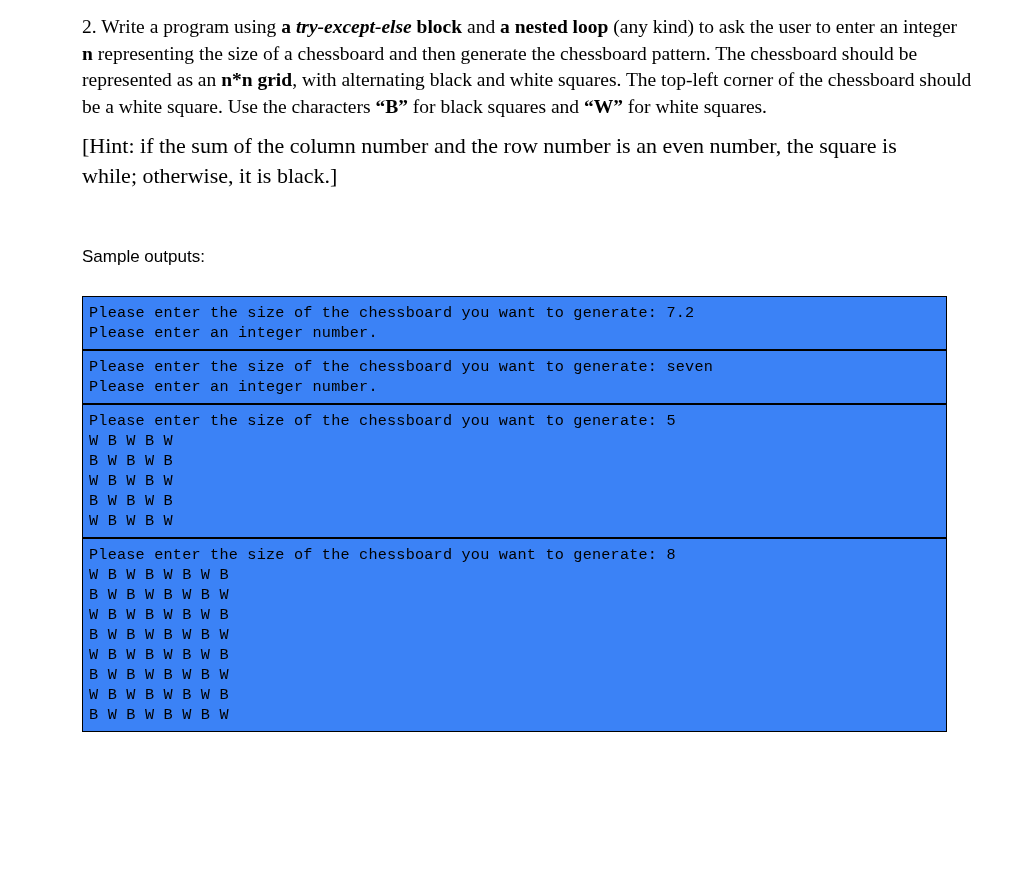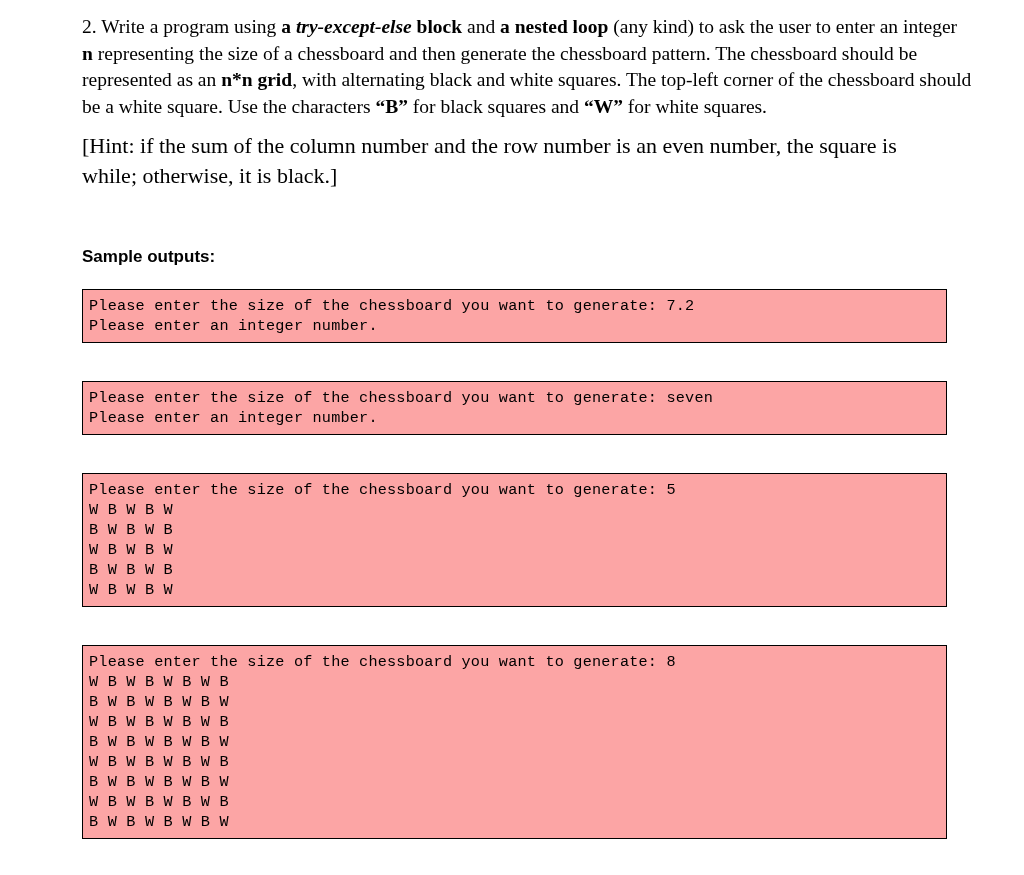--- a/index.html
+++ b/index.html
@@ -30,31 +30,30 @@
   .question .b { font-weight: bold; }
   .question .bi { font-weight: bold; font-style: italic; }
   .hint {
     font-size: 22px;
     line-height: 1.37;
     margin: 0;
     max-width: 830px;
   }
   .sample-label {
     font-family: "Liberation Sans", sans-serif;
-    font-weight: bold;
+    font-weight: normal;
     font-size: 17px;
     margin-top: 56px;
-    margin-bottom: 22px;
+    margin-bottom: 29px;
   }
   .outbox {
     border: 1px solid #000000;
-    background: #fca5a5;
+    background: #3b82f6;
     box-sizing: border-box;
     padding: 6px 0 6px 6px;
-    margin-bottom: 38px;
     width: 865px;
   }
   .outbox pre {
     margin: 0;
     font-family: "Liberation Mono", monospace;
     font-size: 15.2px;
     line-height: 20px;
     letter-spacing: 0.2px;
     white-space: pre;
   }

